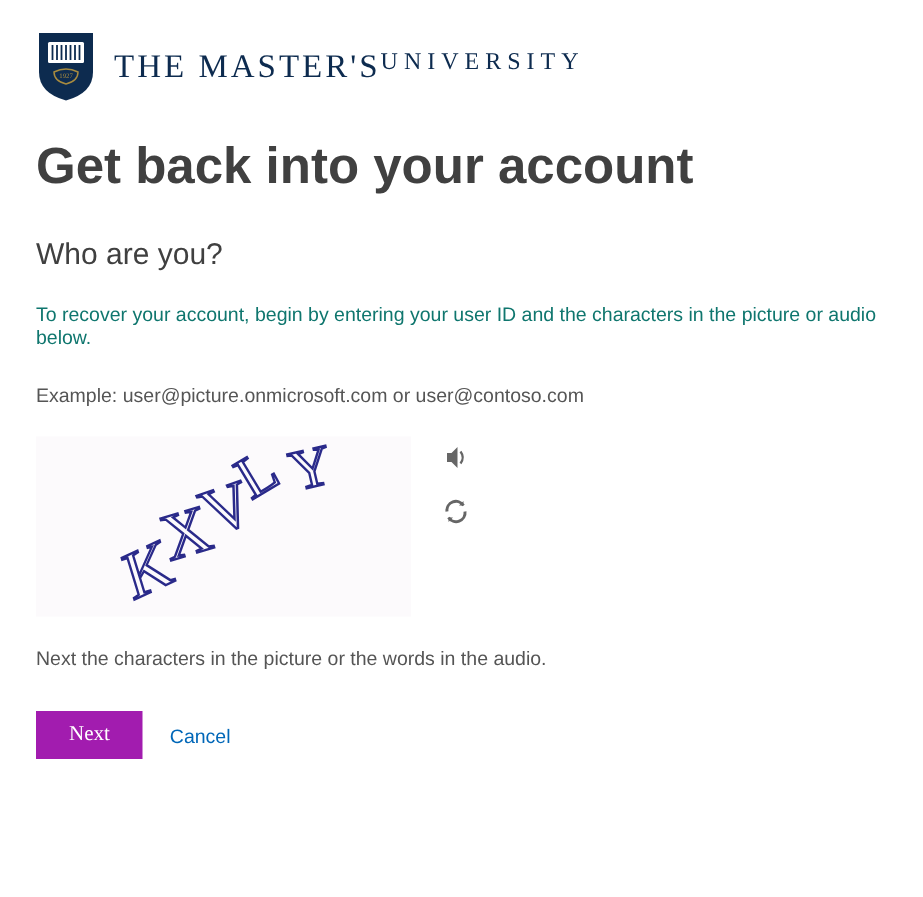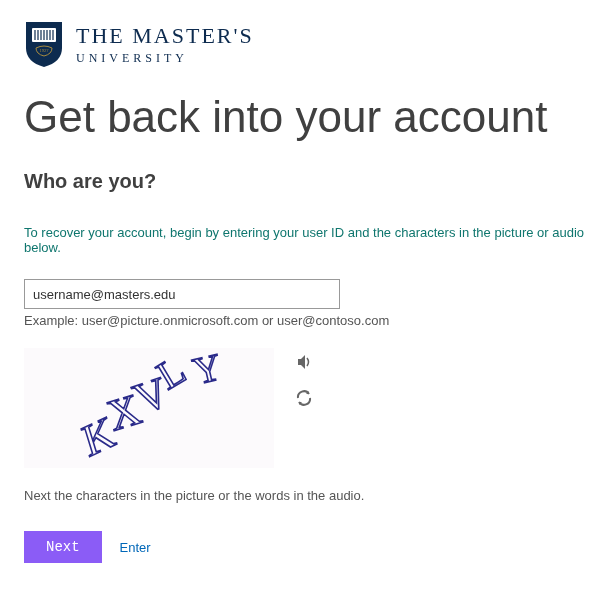--- a/index.html
+++ b/index.html
@@ -19,48 +19,48 @@
       align-items: center;
       gap: 12px;
       margin-bottom: 24px;
     }
     .shield {
       width: 40px;
       height: 48px;
     }
     .logo-text {
       display: flex;
-      flex-direction: column;
+      flex-direction: row;
     }
     .logo-main {
       font-family: Georgia, "Times New Roman", serif;
       font-size: 22px;
       letter-spacing: 2px;
       color: #0d2b4f;
       font-weight: 400;
     }
     .logo-sub {
       font-family: Georgia, "Times New Roman", serif;
-      font-size: 12px;
+      font-size: 16px;
       letter-spacing: 4px;
       color: #0d2b4f;
       text-align: left;
       margin-top: 2px;
     }
     h1.page-title {
-      font-size: 44px;
+      font-size: 34px;
+      font-weight: 700;
+      color: #404040;
+      margin-bottom: 28px;
+    }
+    h2.subtitle {
+      font-size: 20px;
       font-weight: 400;
       color: #404040;
-      margin-bottom: 28px;
-    }
-    h2.subtitle {
-      font-size: 20px;
-      font-weight: 700;
-      color: #404040;
-      margin-bottom: 32px;
+      margin-bottom: 20px;
     }
     .instruction {
       font-size: 13px;
       color: #0f766e;
       margin-bottom: 24px;
     }
     .field-label {
       font-size: 13px;
       color: #333;
       margin-bottom: 4px;
@@ -114,27 +114,27 @@
     }
     .captcha-input-block {
       margin-bottom: 28px;
     }
     .button-row {
       display: flex;
       align-items: center;
       gap: 18px;
     }
     .primary-btn {
-      background: #8b5cf6;
+      background: #a21caf;
       color: #fff;
       border: none;
       padding: 8px 22px;
       font-size: 14px;
       cursor: pointer;
-      font-family: Liberation Mono, monospace;
+      font-family: Liberation Serif, serif;
     }
     .cancel-link {
       color: #0067b8;
       font-size: 13px;
       text-decoration: none;
       cursor: pointer;
     }
   </style>
 </head>
 <body>
@@ -159,21 +159,20 @@
   </div>
 </div>
 
 <h1 class="page-title">Get back into your account</h1>
 
 <h2 class="subtitle">Who are you?</h2>
 
 <p class="instruction">To recover your account, begin by entering your user ID and the characters in the picture or audio below.</p>
 
 <div>
-  <input type="text" class="text-input" value="username@masters.edu" style="">
   <div class="helper">Example: user@picture.onmicrosoft.com or user@contoso.com</div>
 </div>
 
 <div class="captcha-row">
   <div class="captcha-img">
     <svg width="250" height="120" viewBox="0 0 250 120">
       <g transform="translate(125,70) rotate(-25)">
         <text x="-70" y="10" font-size="44" font-family="serif" fill="none" stroke="#2a2a8a" stroke-width="1.6" transform="skewX(-8)">K</text>
         <text x="-38" y="2" font-size="44" font-family="serif" fill="none" stroke="#2a2a8a" stroke-width="1.6" transform="rotate(8)">X</text>
         <text x="-4" y="-6" font-size="44" font-family="serif" fill="none" stroke="#2a2a8a" stroke-width="1.6" transform="skewY(6)">V</text>
@@ -199,14 +198,14 @@
     </div>
   </div>
 </div>
 
 <div class="captcha-input-block">
   <div class="helper">Next the characters in the picture or the words in the audio.</div>
 </div>
 
 <div class="button-row">
   <button class="primary-btn">Next</button>
-  <a class="cancel-link">Enter</a>
+  <a class="cancel-link">Cancel</a>
 </div>
 
 </body></html>

